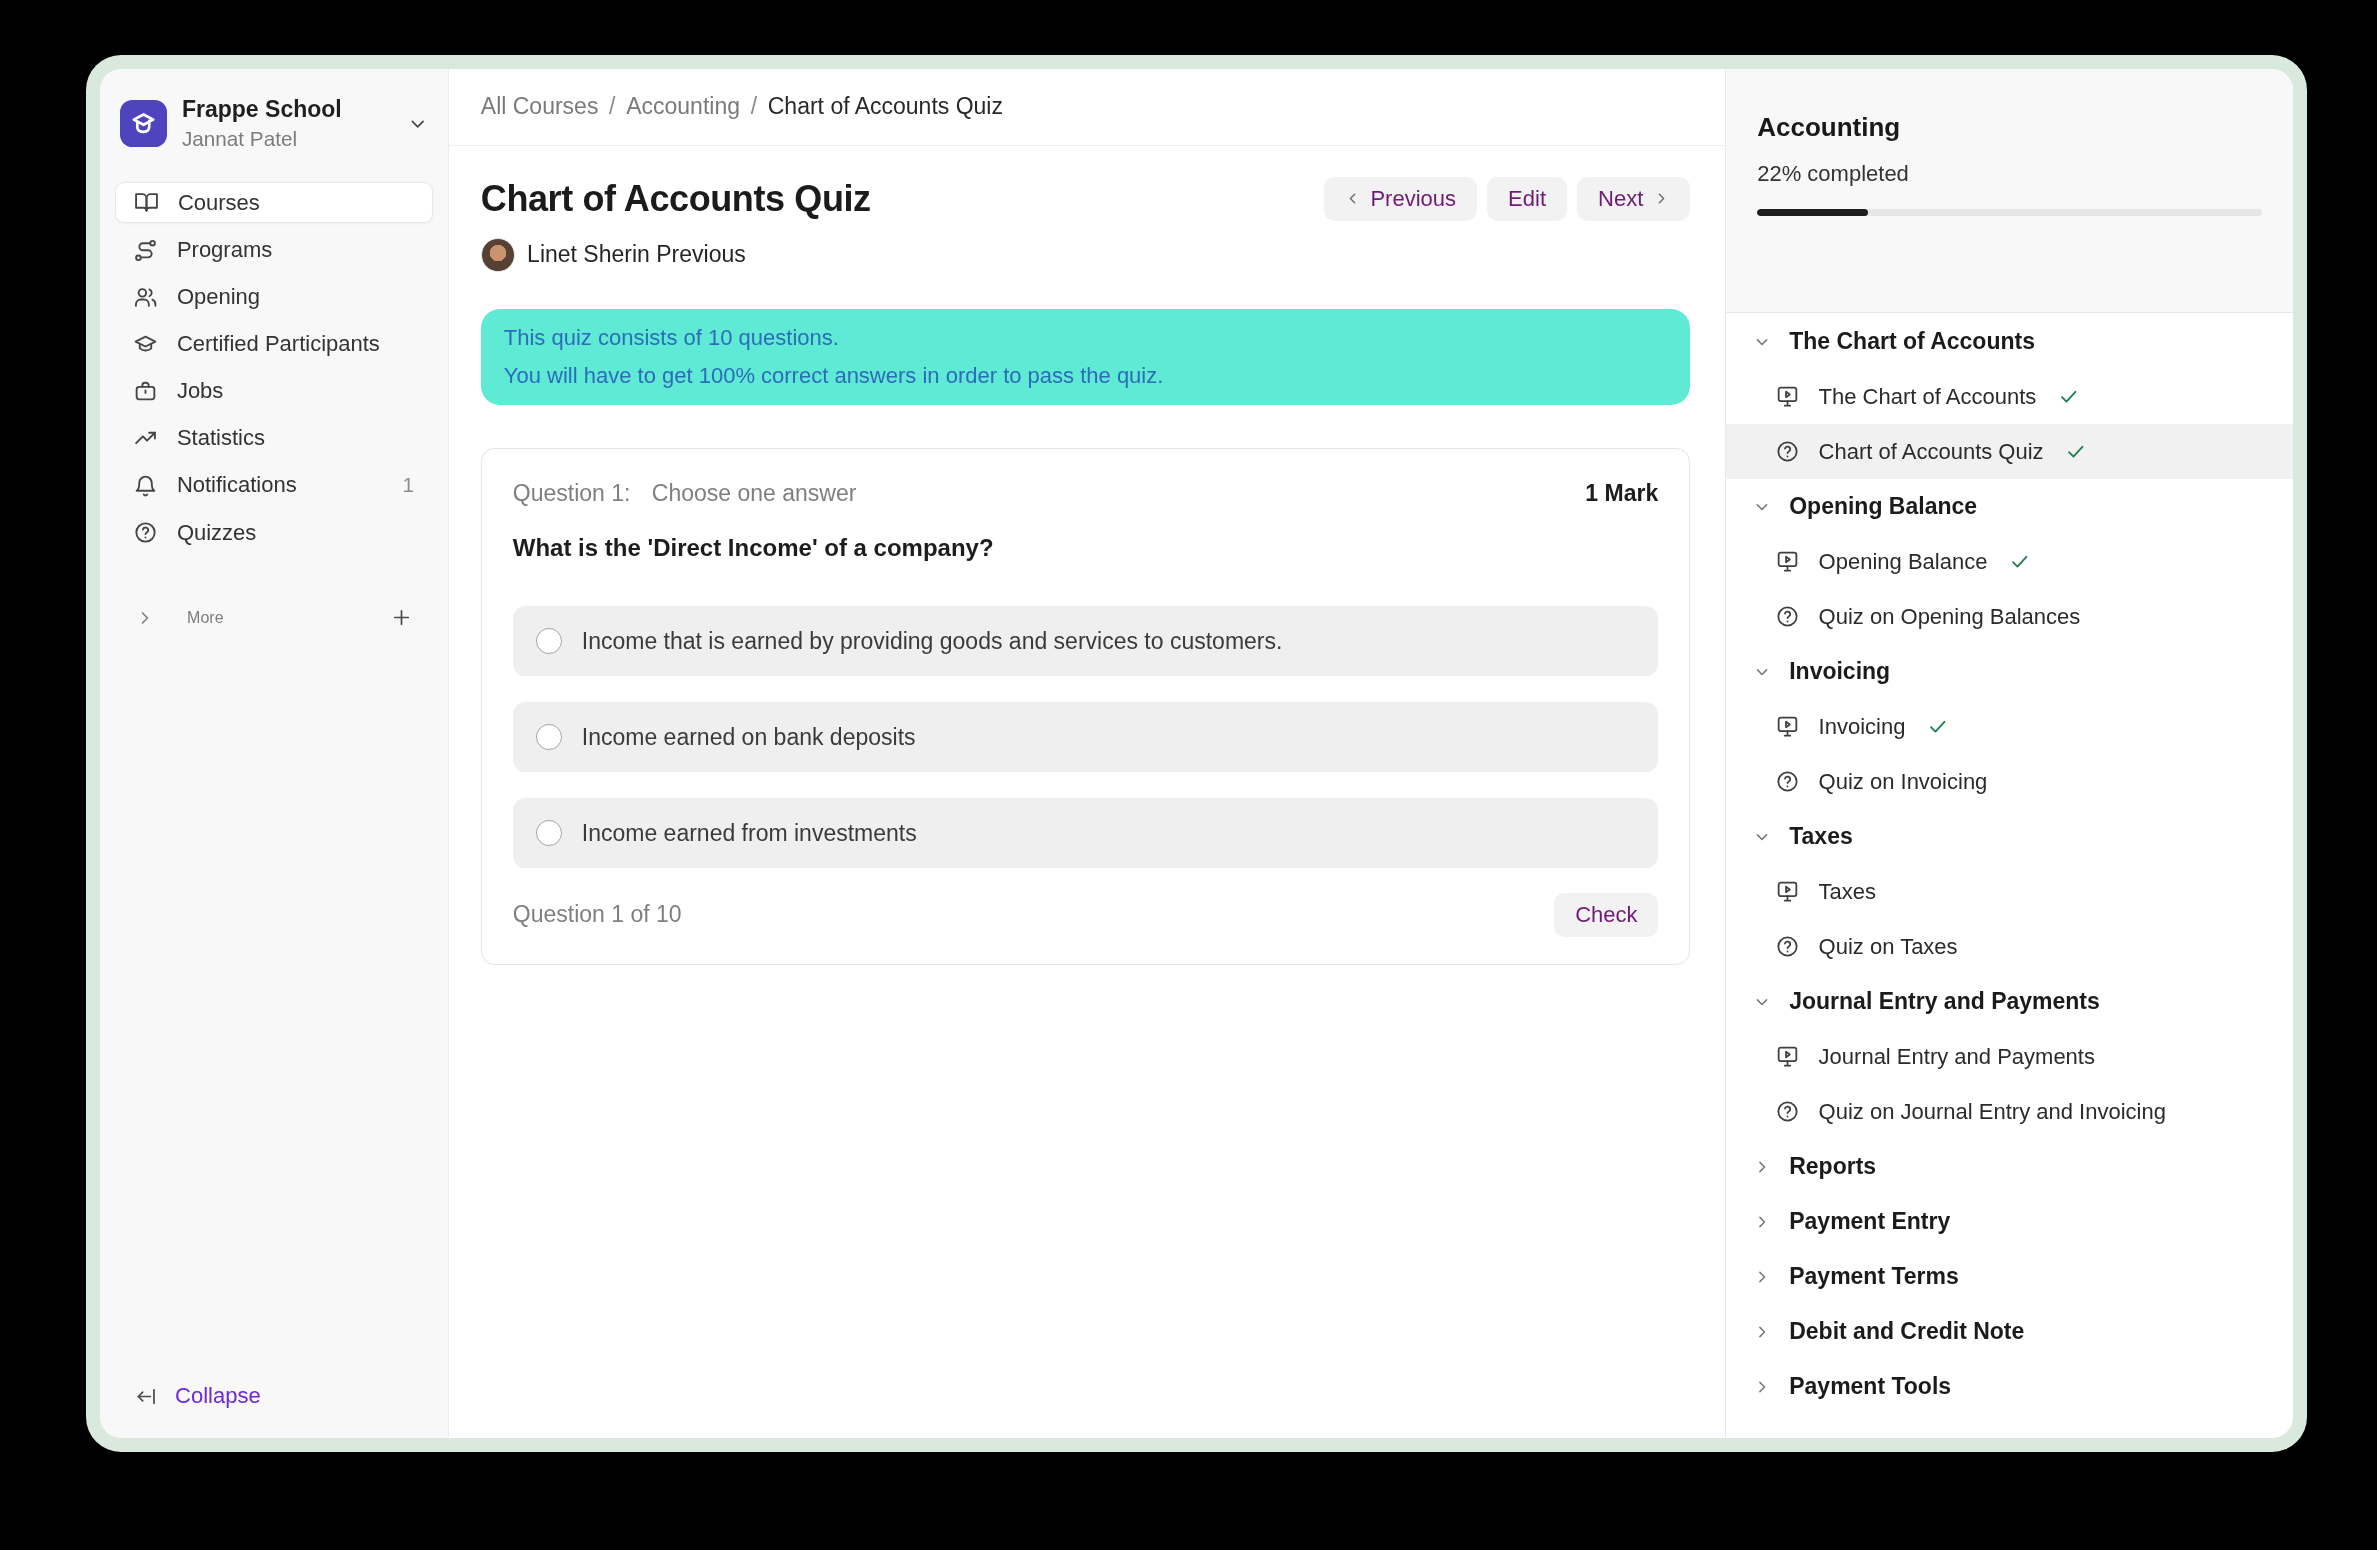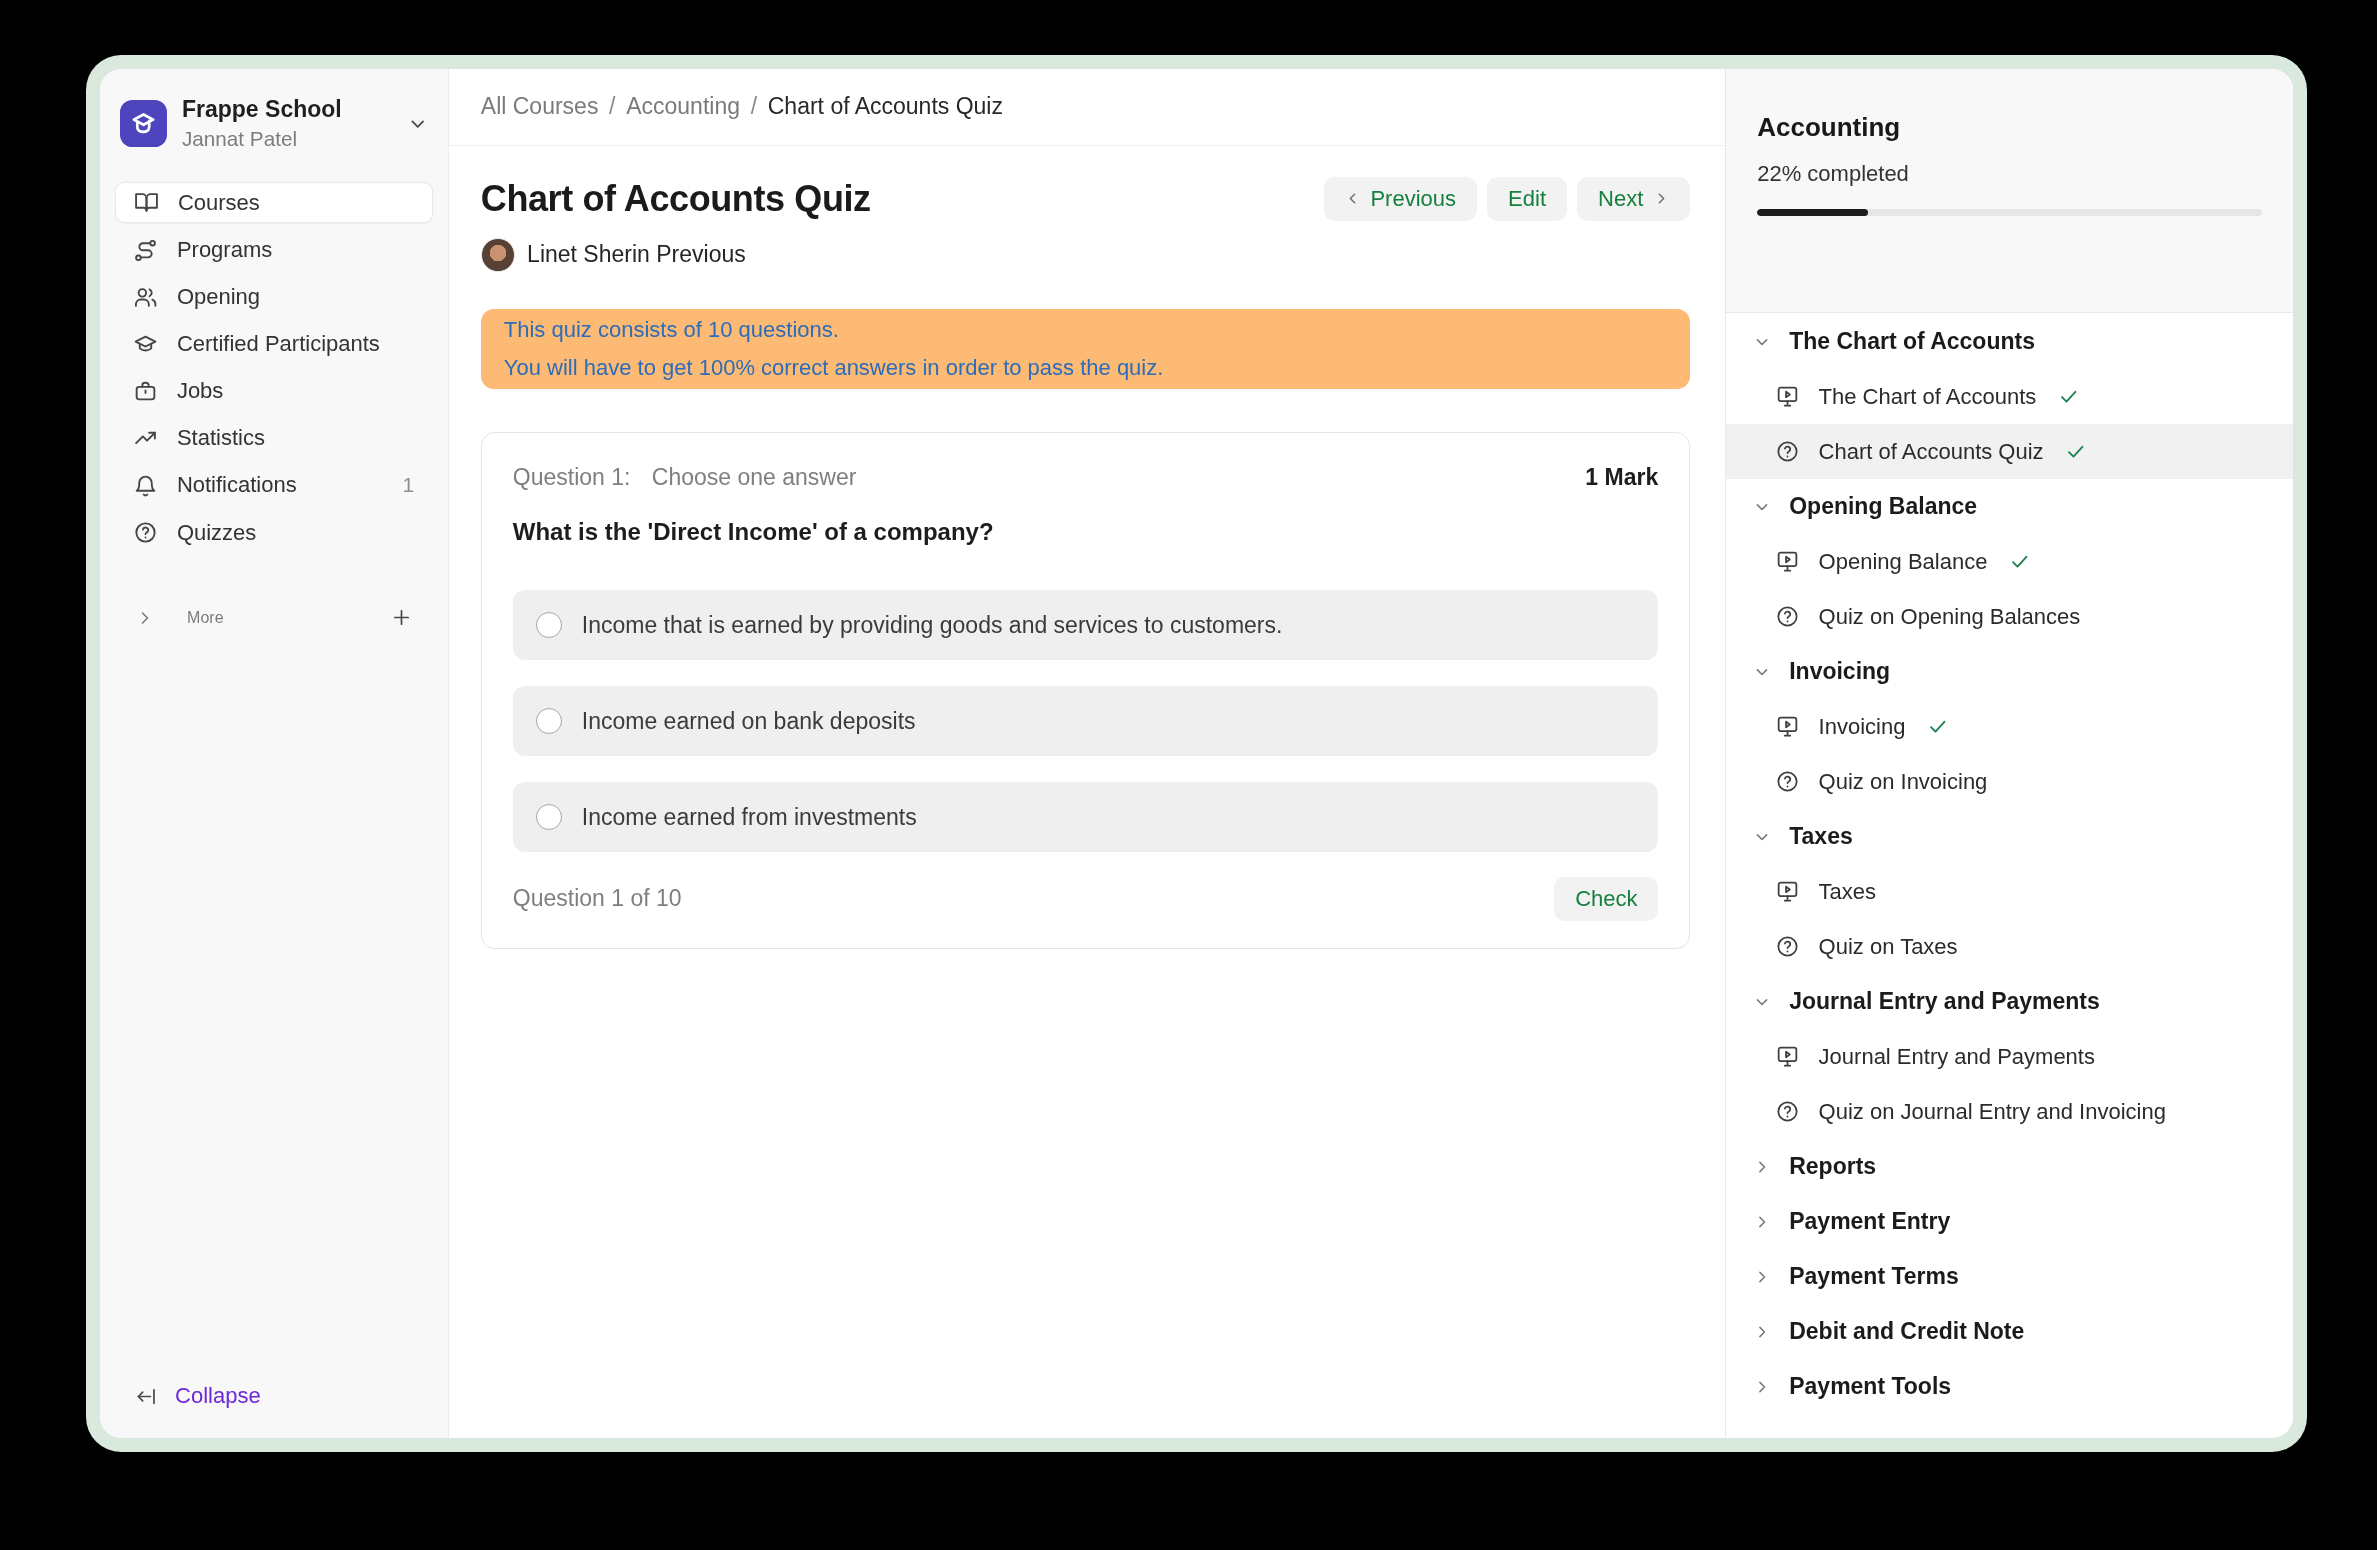--- a/index.html
+++ b/index.html
@@ -91,39 +91,39 @@
   .crumb-sep { color: #8A8A8A; margin: 0 10.7px; }
   .crumb-current { color: #292929; }
 
   .content { padding: 31px 35px 0 32px; overflow: hidden; }
   .header-row { display: flex; align-items: center; }
   .page-title { margin: 0; font-size: 36px; font-weight: 700; color: #1B1B1B; letter-spacing: -0.4px; }
   .hbuttons { margin-left: auto; display: flex; gap: 10.7px; align-items: center; }
   .btn {
     background: #F2F2F2; border: none; border-radius: 10.7px;
     height: 44px; padding: 0 20.7px;
-    font-size: 22px; color: #15803d;
+    font-size: 22px; color: #701a75;
     font-family: inherit;
     display: flex; align-items: center; gap: 9.2px;
     cursor: default;
   }
   .btn svg { color: #6F6F6F; }
 
   .author-row { margin-top: 17px; display: flex; align-items: center; gap: 12.3px; }
   .avatar {
     width: 34px; height: 34px; border-radius: 50%;
     background: radial-gradient(circle at 50% 44%, #C9936F 0 34%, #574034 35% 72%, #2E2620 73% 100%);
     border: 0.8px solid #E2E2E2;
   }
   .author-name { font-size: 23px; color: #262626; }
 
   .notice {
     margin-top: 37px;
-    background: #fdba74; border-radius: 13px;
-    padding: 2px 23px;
+    background: #5eead4; border-radius: 19px;
+    padding: 10px 23px;
   }
   .notice p { margin: 0; font-size: 22px; color: #2D6CB8; line-height: 38px; }
 
   .qcard {
     margin-top: 43px;
     border: 0.8px solid #E5E5E5; border-radius: 13.8px;
     box-shadow: 0 0.8px 1.5px rgba(0,0,0,.03);
     padding: 31px 31px 27.6px;
   }
   .qmeta { display: flex; align-items: baseline; font-size: 23px; color: #7F7F7F; }

